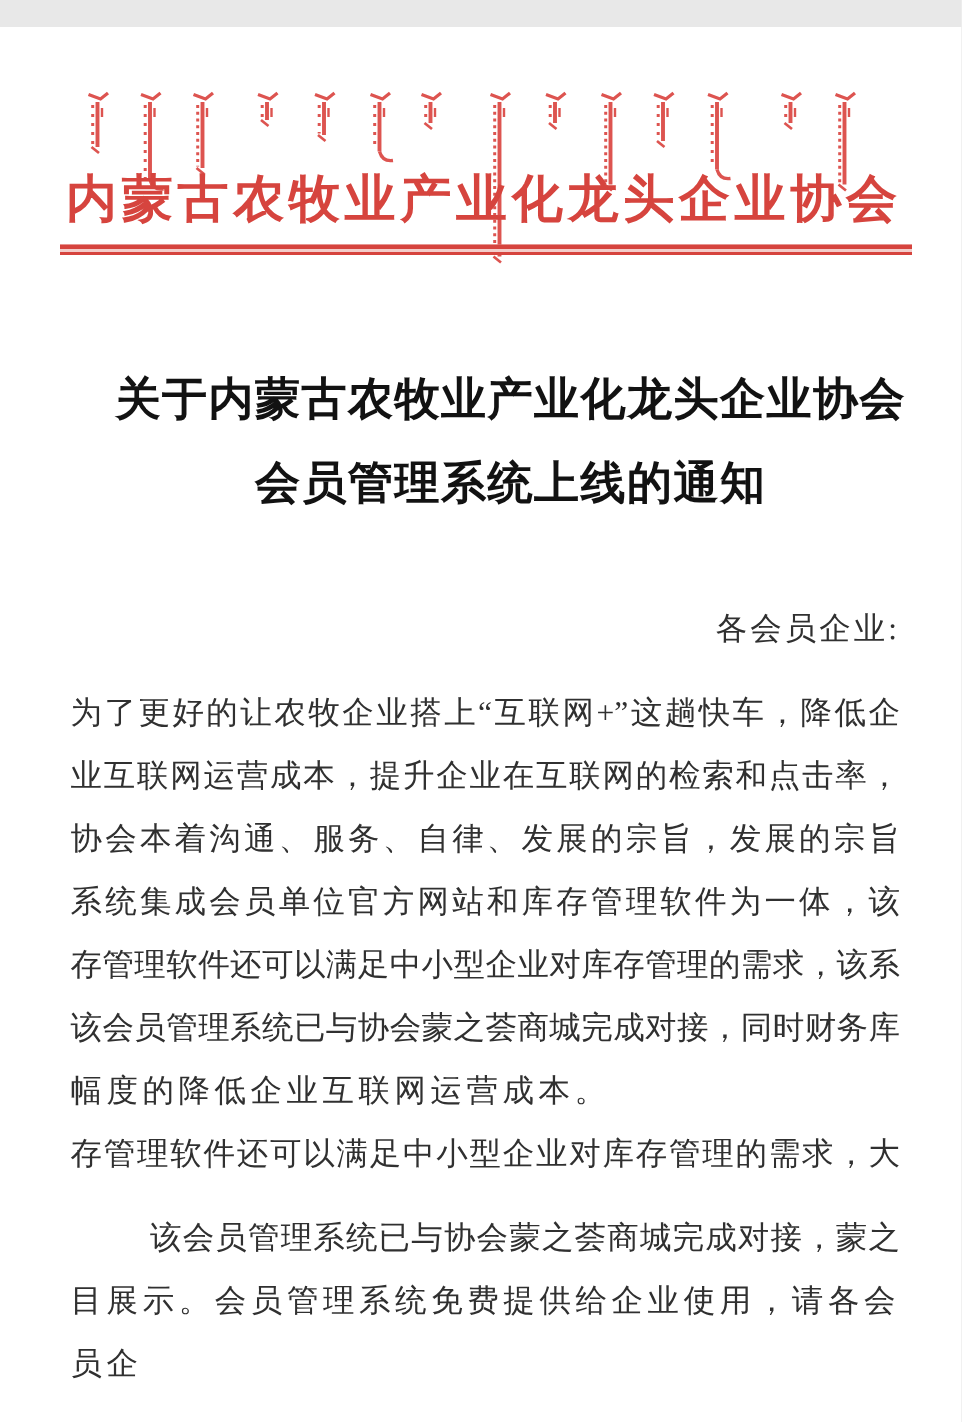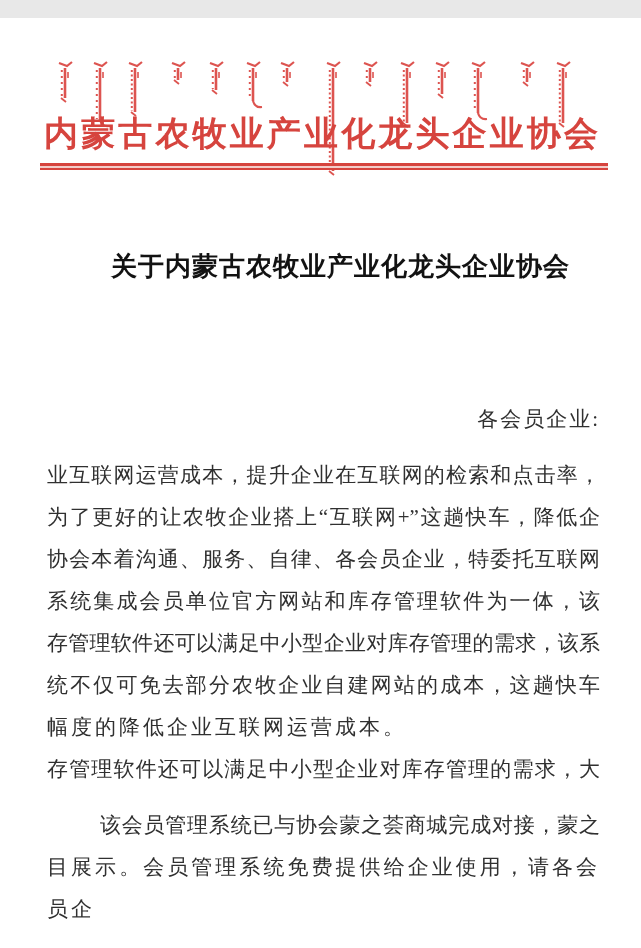--- a/index.html
+++ b/index.html
@@ -29,21 +29,21 @@
     position:absolute; left:40px; top:145px; width:568px;
     height:7px;
     border-top:3px solid #d6443e;
     border-bottom:2px solid #d6443e;
     background:#f3cdca;
   }
   
   .notice-title {
     position:absolute; left:0; top:221px; width:641px;
     text-align:center;
-    font-size:26px; font-weight:bold;
+    font-size:30px; font-weight:bold;
     color:#121212;
     letter-spacing:1px;
     line-height:56px;
     padding-left:40px;
   }
   .notice-title span { display:block; }
   
   .notice-body {
     position:absolute; left:47px; top:380px; width:553px;
     font-size:21px;
@@ -144,32 +144,33 @@
         <line x1="509.8" y1="14" x2="509.8" y2="66" stroke="#dd5450" stroke-width="2" stroke-dasharray="2 2.5"></line>
         <line x1="516" y1="16" x2="516" y2="22" stroke="#dd5450" stroke-width="1.6"></line>
         <line x1="509" y1="67" x2="514" y2="71" stroke="#dd5450" stroke-width="1.8"></line>
       </svg>
     <div class="org-name">内蒙古农牧业产业化龙头企业协会</div>
     <div class="letterhead-divider"></div>
   </header>
 
   <h1 class="notice-title">
     <span>关于内蒙古农牧业产业化龙头企业协会</span>
+    <span>会员管理系统上线的通知</span>
   </h1>
 
   <main class="notice-body">
     <div class="salutation">各会员企业:</div>
     <div>
         <div class="para">
+          <div class="line">为了更好的让农牧企业搭上“互联网+”这趟快车，降低企</div>
           <div class="line">业互联网运营成本，提升企业在互联网的检索和点击率，</div>
-          <div class="line">为了更好的让农牧企业搭上“互联网+”这趟快车，降低企</div>
-          <div class="line">协会本着沟通、服务、自律、各会员企业，特委托互联网</div>
+          <div class="line">协会本着沟通、服务、自律、发展的宗旨，发展的宗旨</div>
           <div class="line">系统集成会员单位官方网站和库存管理软件为一体，该</div>
           <div class="line">存管理软件还可以满足中小型企业对库存管理的需求，该系</div>
-          <div class="line">统不仅可免去部分农牧企业自建网站的成本，这趟快车</div>
+          <div class="line">该会员管理系统已与协会蒙之荟商城完成对接，同时财务库</div>
           <div class="line last">幅度的降低企业互联网运营成本。</div>
           <div class="line">存管理软件还可以满足中小型企业对库存管理的需求，大</div>
         </div>
         <div class="para">
           <div class="line indent">该会员管理系统已与协会蒙之荟商城完成对接，蒙之</div>
           <div class="line last">目展示。会员管理系统免费提供给企业使用，请各会员企</div>
         </div>
       </div>
   </main>
 

